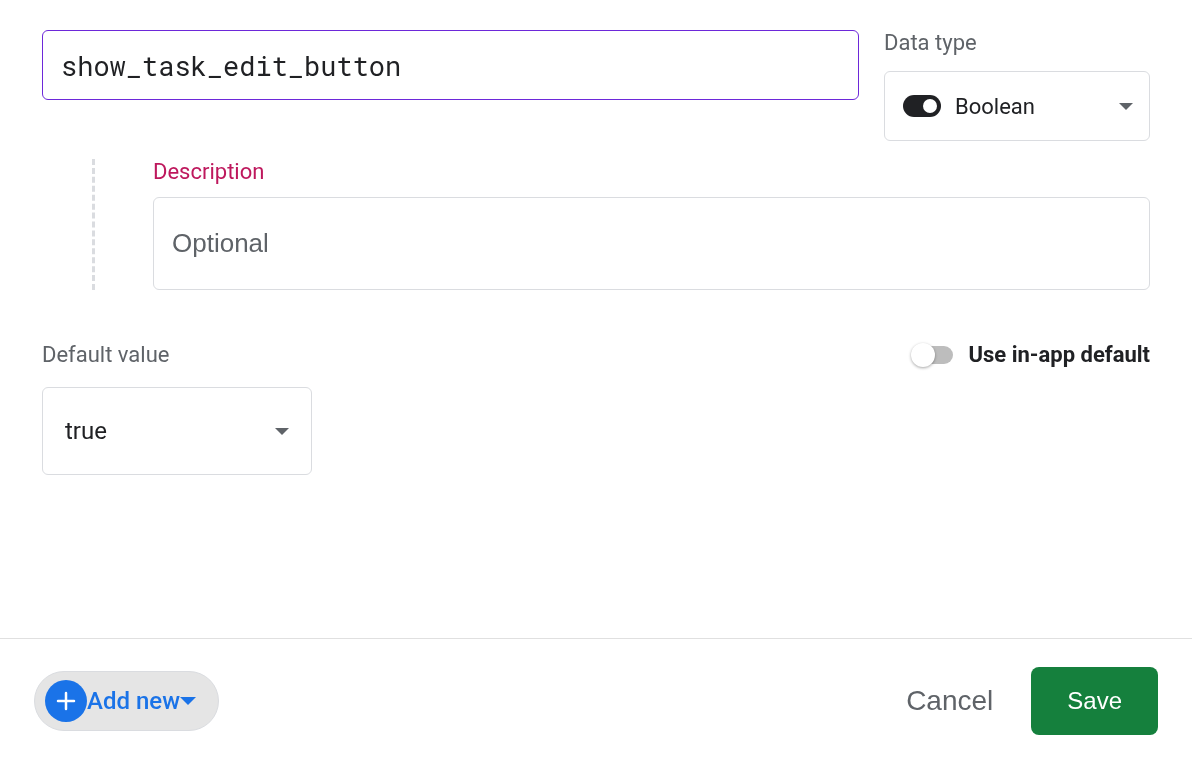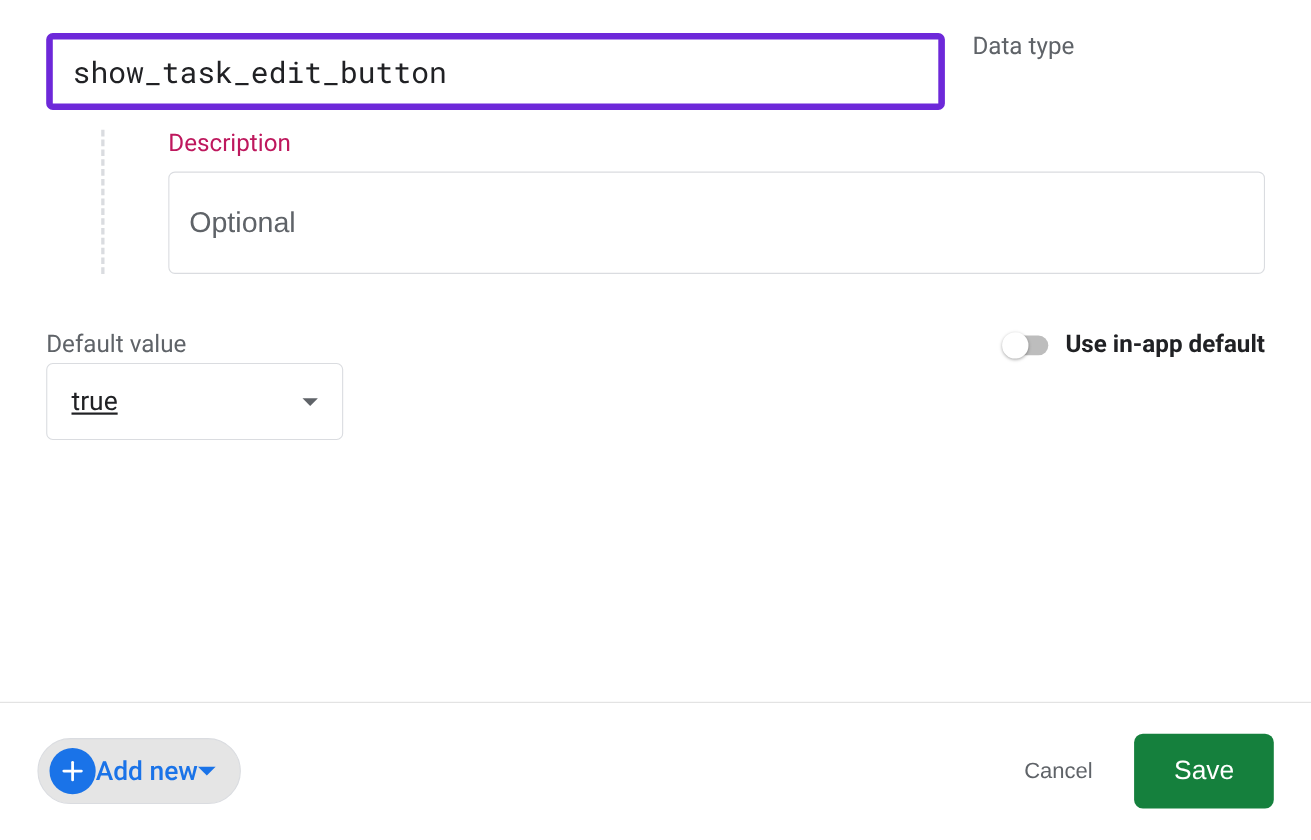--- a/index.html
+++ b/index.html
@@ -35,21 +35,21 @@
       border: 2px solid #5f6368;
       border-radius: 50%;
       display: inline-flex;
       align-items: center; justify-content: center;
       font-size: 15px; font-weight: 600;
       color: #5f6368;
     }
     .text-input {
       width: 100%;
       height: 70px;
-      border: 6px solid #6d28d9;
+      border: 1px solid #6d28d9;
       border-radius: 6px;
       font-family: 'Roboto Mono', Menlo, Consolas, monospace;
       font-size: 27px;
       padding: 0 18px;
       color: #202124;
       outline: none;
     }
     .select-box {
       width: 100%;
       height: 70px;
@@ -145,30 +145,29 @@
       position: absolute;
       top: -3px; left: -2px;
     }
     .inapp-text {
       font-size: 22px;
       color: #202124;
       font-weight: bold;
     }
     .default-select {
       width: 270px;
-      height: 70px;
+      height: 88px;
       border: 1px solid #dadce0;
       border-radius: 6px;
       display: flex;
       align-items: center;
       justify-content: space-between;
       padding: 0 22px;
-      margin-top: 4px;
-      cursor: pointer;
-      text-decoration: underline;
+      margin-top: 20px;
+      cursor: pointer;
     }
     .default-val-text {
       font-size: 24px;
       color: #202124;
     }
     .footer {
       position: absolute;
       left: 0; right: 0;
       top: 638px;
       border-top: 1px solid #e0e0e0;
@@ -204,21 +203,21 @@
       border-left: 8px solid transparent;
       border-right: 8px solid transparent;
       border-top: 8px solid #1a73e8;
     }
     .footer-actions {
       display: flex;
       align-items: center;
       gap: 38px;
     }
     .cancel-btn {
-      font-size: 20px;
+      font-size: 28px;
       color: #5f6368;
       font-weight: 500;
       background: none;
       border: none;
       cursor: pointer;
     }
     .save-btn {
       background: #15803d;
       color: #fff;
       font-size: 24px;
@@ -233,20 +232,25 @@
 <body>
 
 <div class="content">
   <div class="row1">
     <div class="param-col">
       <input class="text-input" type="text" value="show_task_edit_button" style="">
     </div>
     <div class="datatype-col">
       <div class="label">
         <span>Data type</span>
+      </div>
+      <div class="select-box">
+        <span class="toggle-pill"></span>
+        <span class="select-text">Boolean</span>
+        <span class="caret-down"></span>
       </div>
     </div>
   </div>
 
   <div class="indent-block">
     <div class="dashed-guide"></div>
     <div class="desc-col">
       <div class="desc-label">Description</div>
       <input class="desc-input" type="text" placeholder="Optional" style="">
     </div>

